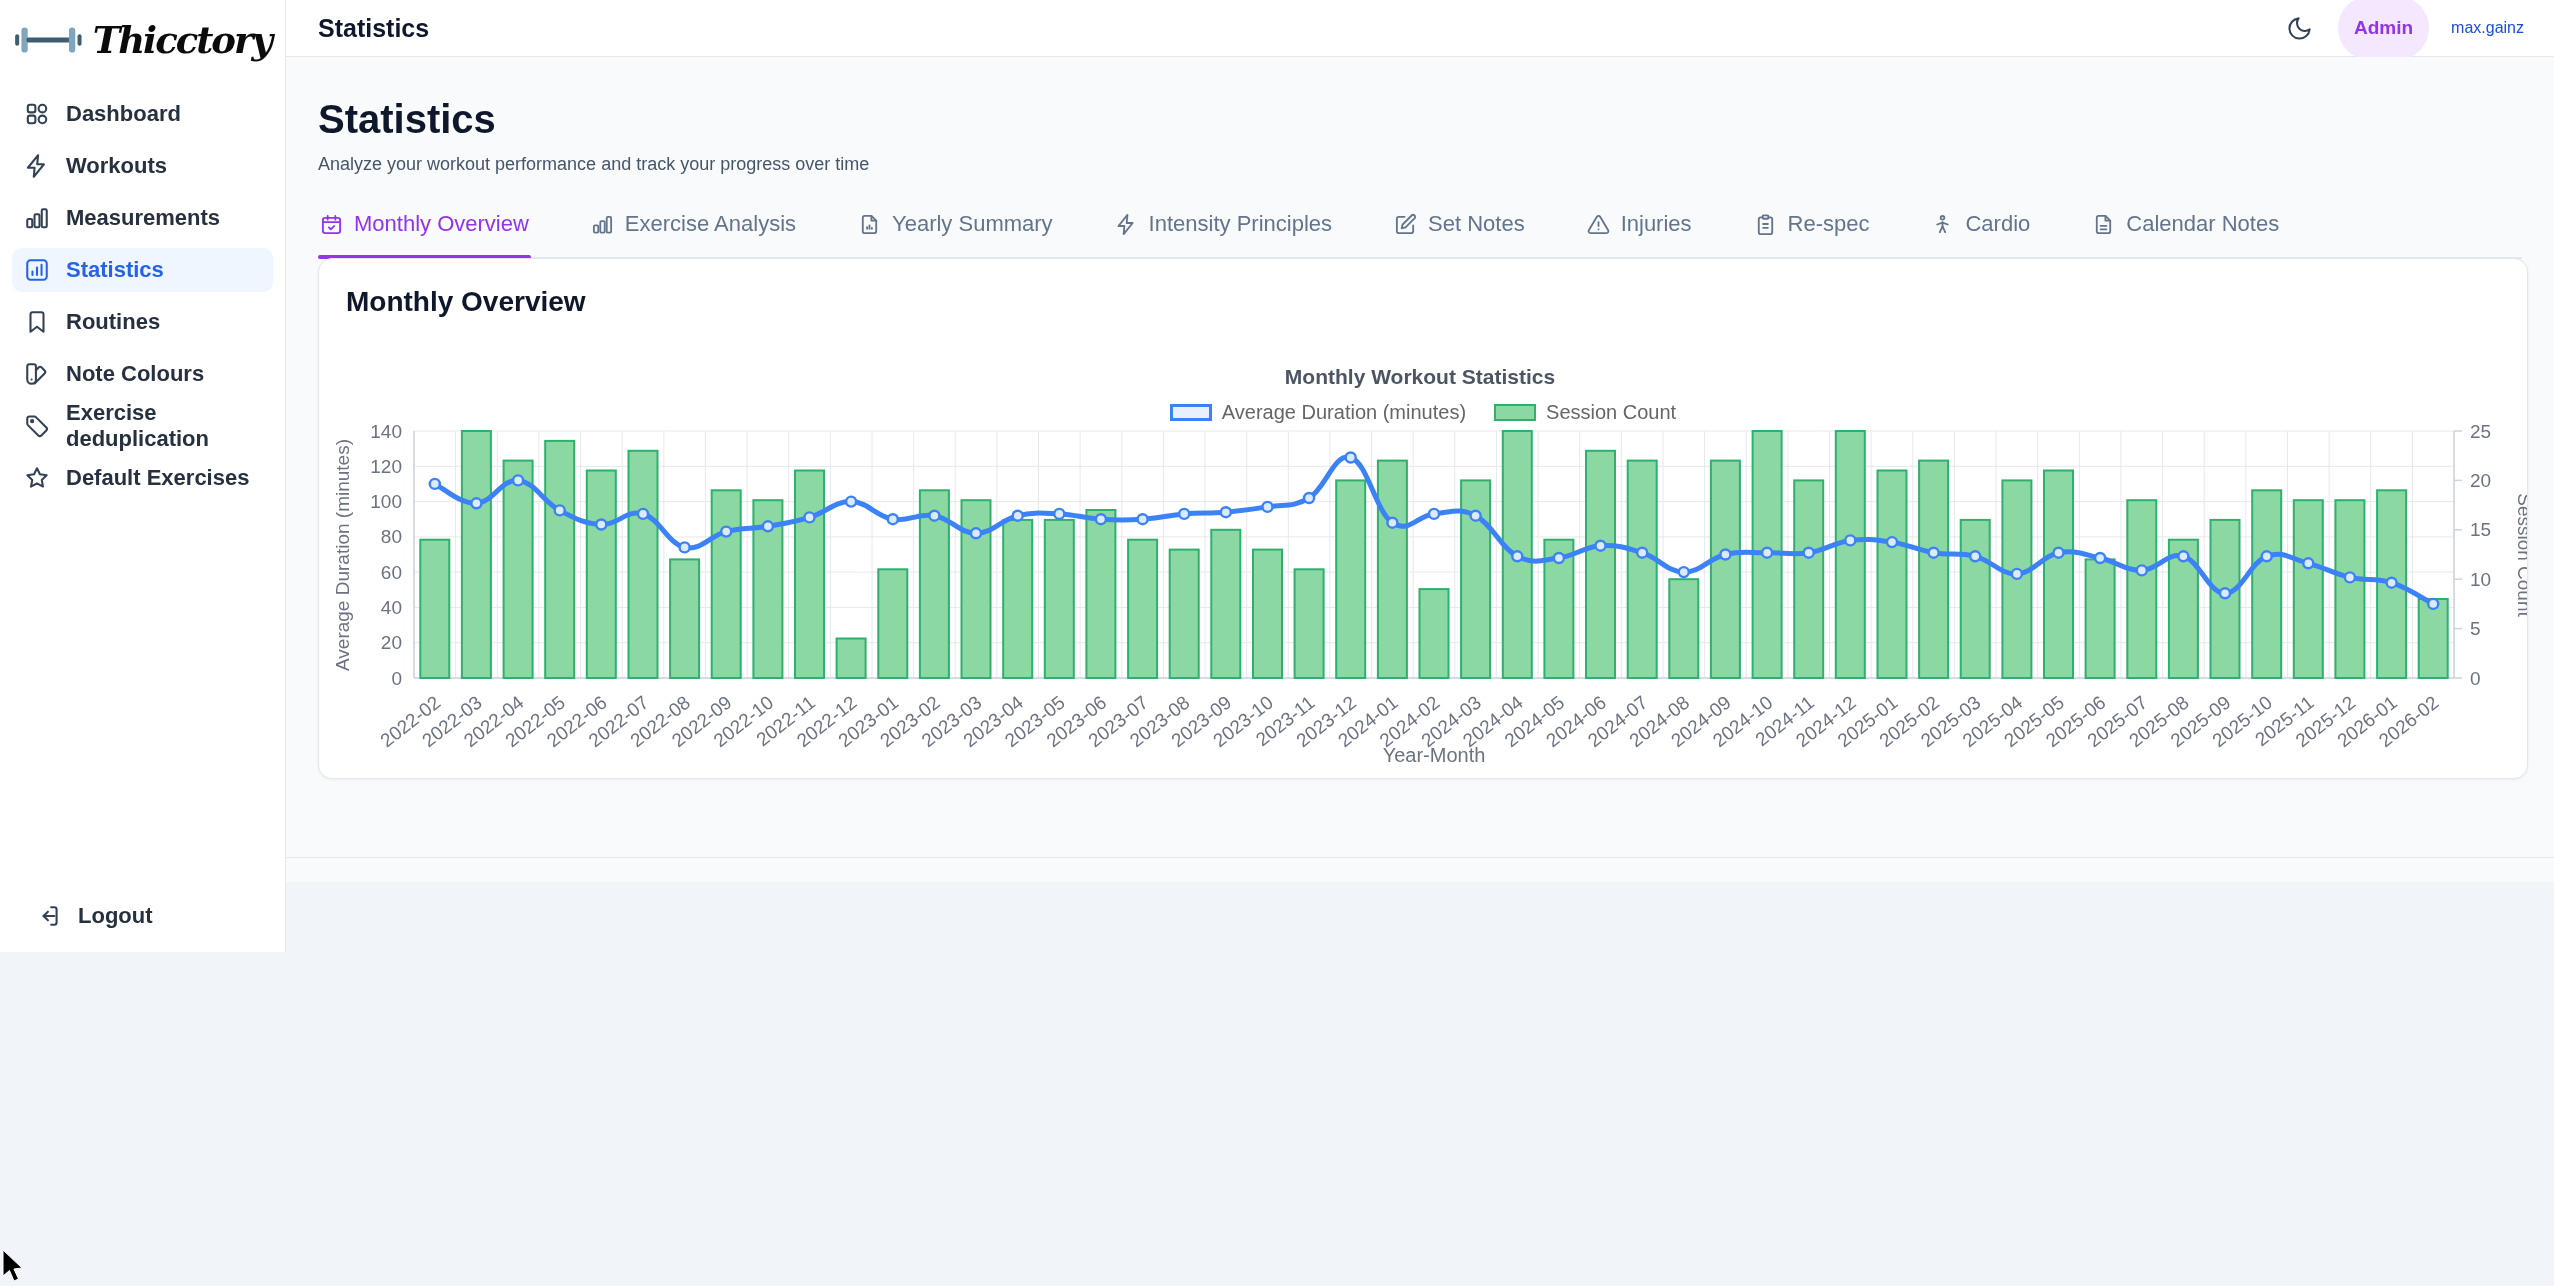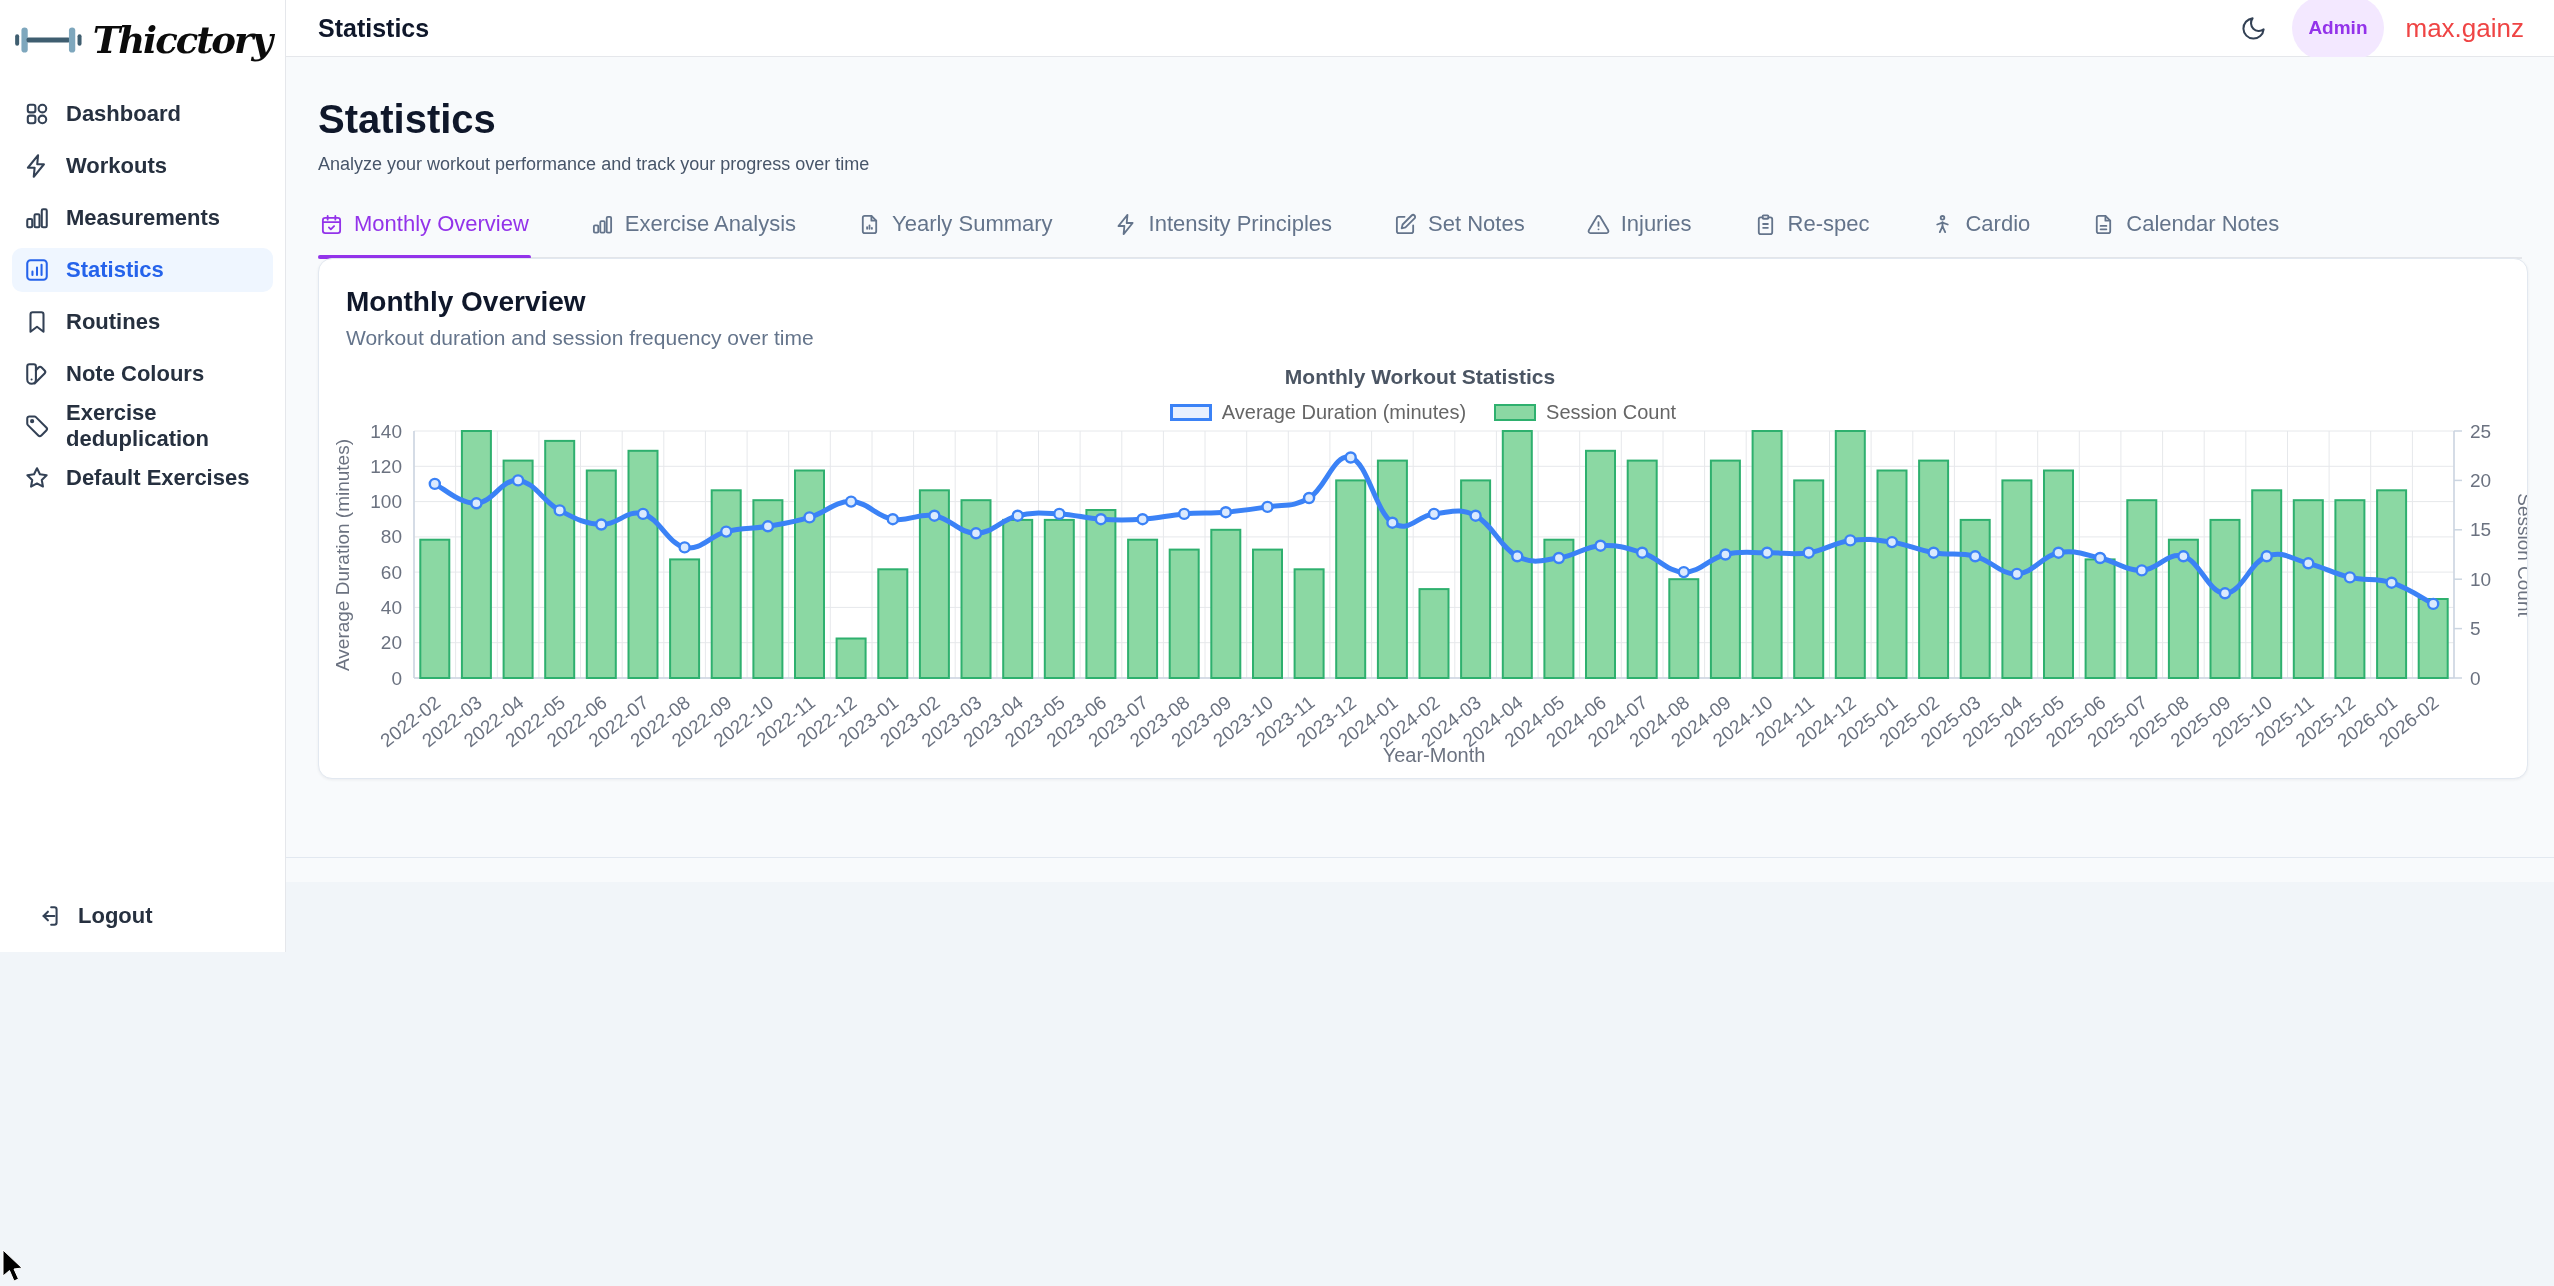--- a/index.html
+++ b/index.html
@@ -20,21 +20,21 @@
   .logout { position:absolute; left:12px; bottom:14px; }
 
   
   .main { position:absolute; left:286px; right:0; top:0; bottom:0; }
   .topbar { position:absolute; left:0; right:0; top:0; height:57px; background:#ffffff; border-bottom:1px solid #e5e7eb; display:flex; align-items:center; justify-content:space-between; padding:0 30px 0 32px; }
   .topbar-title { font-size:25px; font-weight:700; color:#0f172a; }
   .topbar-right { display:flex; align-items:center; gap:22px; }
   .theme-btn { width:30px; height:30px; color:#334155; cursor:pointer; display:flex; align-items:center; }
   .theme-btn svg { width:27px; height:27px; }
   .role-badge { background:#f3e8ff; color:#9333ea; font-size:19px; font-weight:700; padding:21px 16px; border-radius:999px; }
-  .username { font-size:26px; color:#ef4444; }
+  .username { font-size:16px; color:#1d4ed8; }
 
   .content { position:absolute; left:0; right:0; top:57px; height:825px; background:#f8fafc; }
   .below-footer { position:absolute; left:0; right:0; top:882px; bottom:0; background:#f1f5f9; }
   .page-head { padding:40px 0 0 32px; }
   .page-title { font-size:40px; font-weight:700; color:#0f172a; }
   .page-sub { margin-top:12px; font-size:18px; color:#475569; }
 
   .tabs { display:flex; align-items:flex-end; gap:58px; margin:26px 32px 0 32px; border-bottom:2px solid #e5e7eb; }
   .tab { display:flex; align-items:center; gap:11px; padding:10px 2px 20px 2px; font-size:22px; color:#64748b; cursor:pointer; position:relative; white-space:nowrap; }
   .tab svg { width:23px; height:23px; }
@@ -266,21 +266,20 @@
                 <path d="M14 3v5h5"></path>
                 <path d="M9 13.5h6M9 17h6"></path>
               </svg>
             </span>
             <span>Calendar Notes</span>
           </div>
         </div>
 
       <div class="card">
         <div class="card-title">Monthly Overview</div>
-        <div class="card-sub">Workout duration and session frequency over time</div>
         <div class="chart-title">Monthly Workout Statistics</div>
         <div class="chart-legend" id="chart-legend">
             <span class="lg-item">
               <span class="lg-box" style="background:#e8f0fe;border:3px solid #3b82f6;"></span>
               <span class="lg-label">Average Duration (minutes)</span>
             </span>
             <span class="lg-item">
               <span class="lg-box" style="background:#8bd8a3;border:2px solid #2eb06e;"></span>
               <span class="lg-label">Session Count</span>
             </span>

